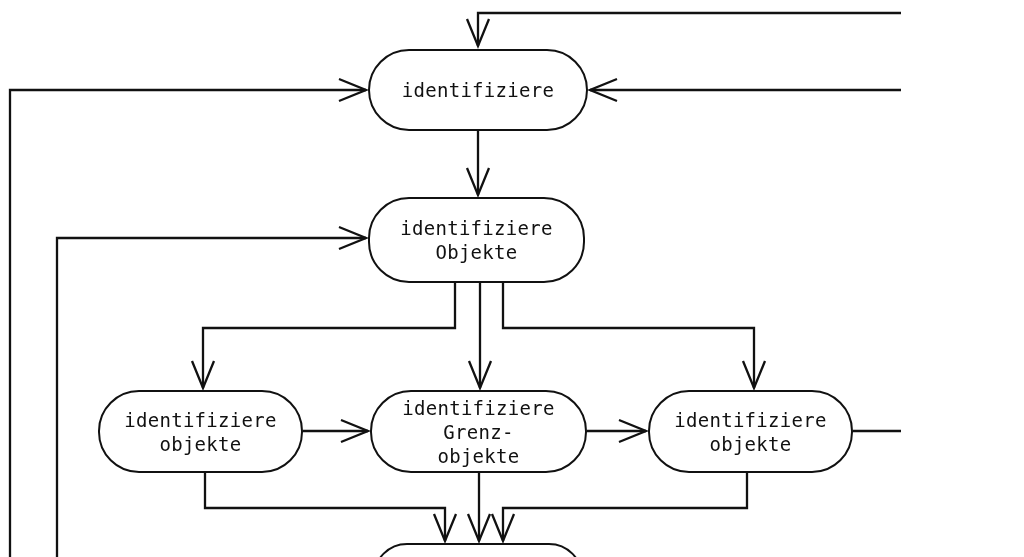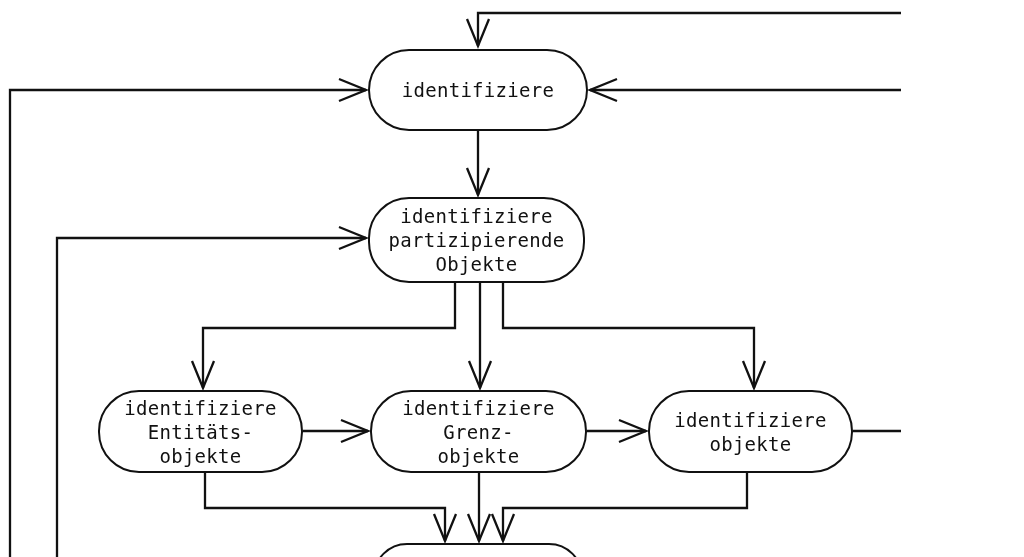--- a/index.html
+++ b/index.html
@@ -59,27 +59,25 @@
 <body>
 
 <div id="canvas">
 
   <div class="node" id="node-use-cases">
     <span>identifiziere</span>
   </div>
 
   <div class="node" id="node-participating">
     <span>identifiziere</span>
-    <span>partizipierende</span>
     <span>Objekte</span>
   </div>
 
   <div class="node" id="node-entity">
     <span>identifiziere</span>
-    <span>Entitäts-</span>
     <span>objekte</span>
   </div>
 
   <div class="node" id="node-boundary">
     <span>identifiziere</span>
     <span>Grenz-</span>
     <span>objekte</span>
   </div>
 
   <div class="node" id="node-control">

